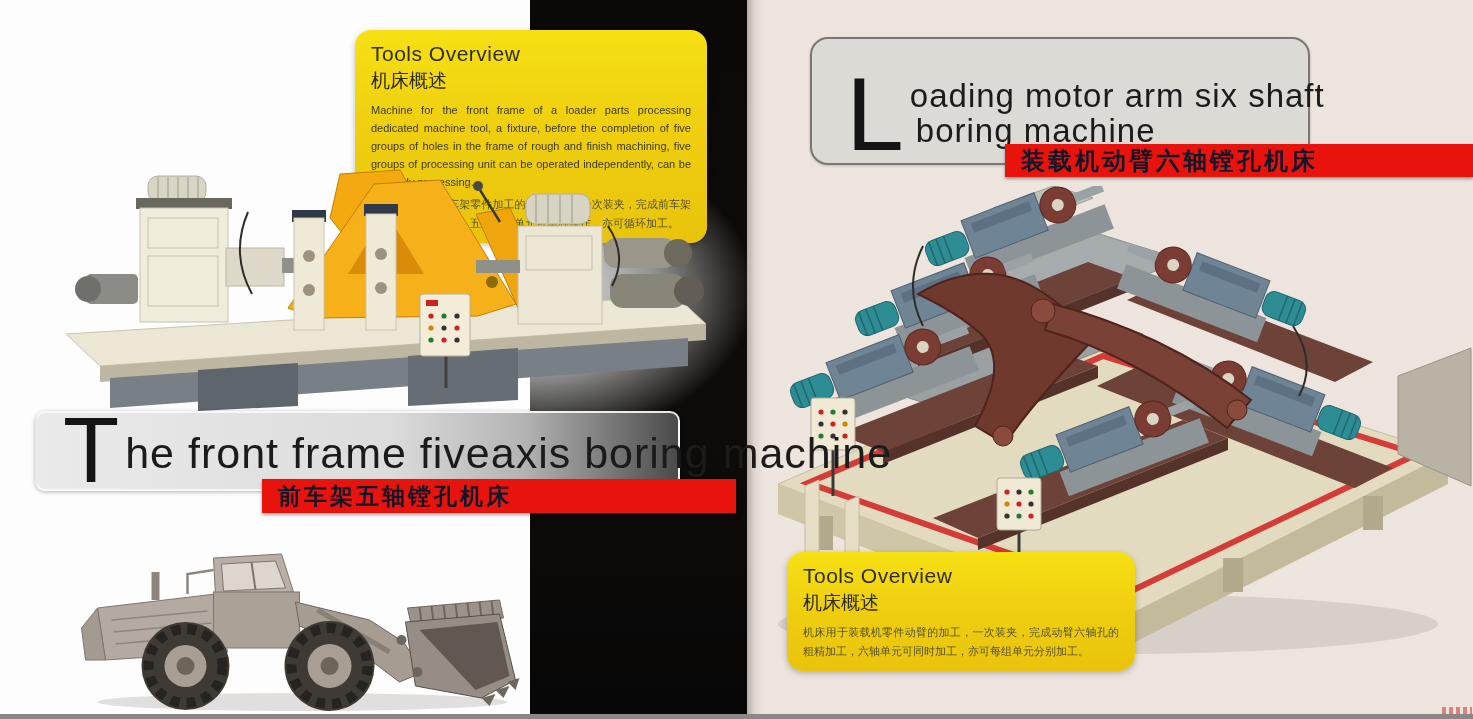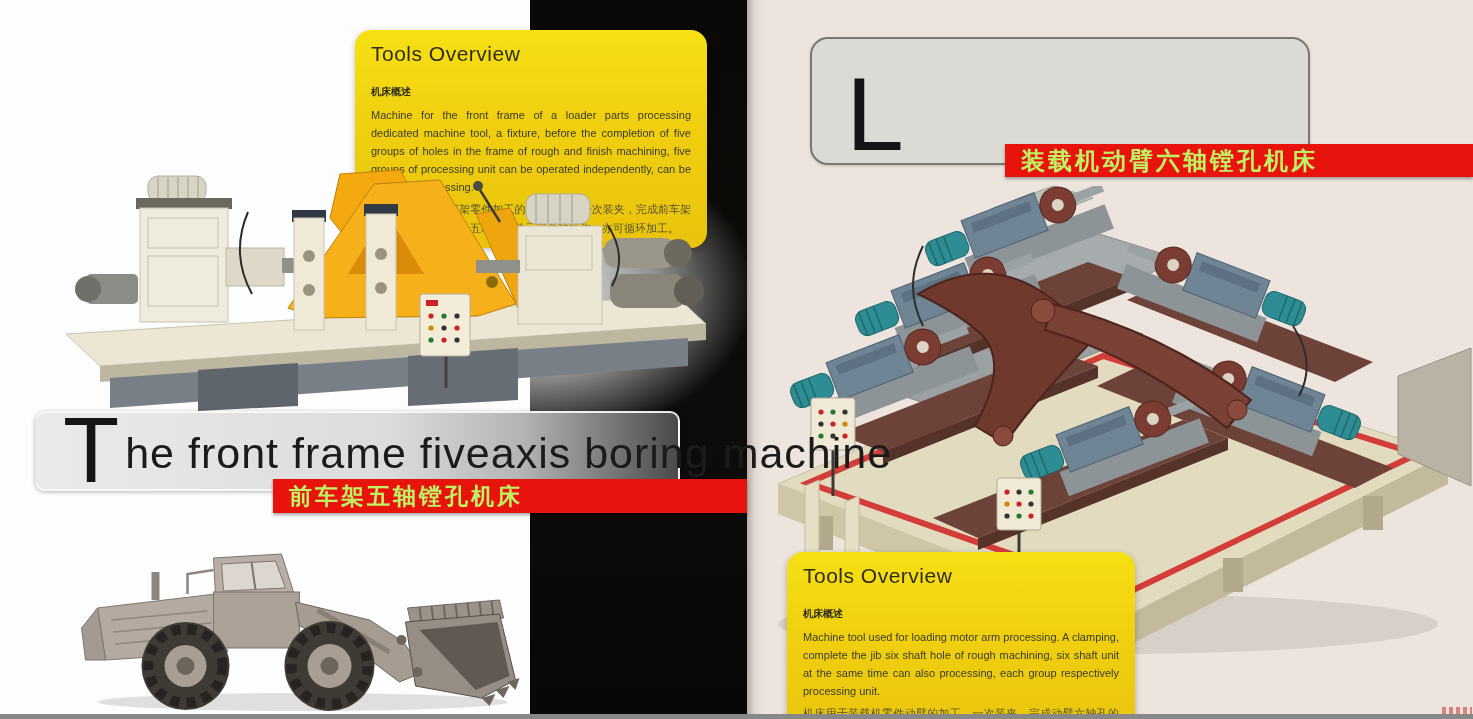--- a/index.html
+++ b/index.html
@@ -19,39 +19,39 @@
     background:radial-gradient(ellipse at 45% 50%, rgba(255,255,255,.95) 0%, rgba(255,255,255,.55) 40%, rgba(255,255,255,0) 72%);
   }
   .yellow-box {
     border-radius:16px; z-index:2; padding:12px 16px 10px 16px;
     background:linear-gradient(180deg,#f6e013 0%,#efcf10 45%,#e9c30c 100%);
     box-shadow:0 2px 6px rgba(0,0,0,.25);
   }
   #tools-box-left { position:absolute; left:355px; top:30px; width:352px; }
   #tools-box-right { position:absolute; left:40px; top:552px; width:348px; z-index:3; }
   .tools-heading { font-size:21px; line-height:1.15; color:#2e2d18; letter-spacing:.5px; }
-  .tools-heading-cn { font-size:10px; font-weight:bold; color:#2e2d18; margin-top:19px; margin-bottom:7px; }
+  .tools-heading-cn { font-size:19px; font-weight:normal; color:#2e2d18; margin-top:2px; margin-bottom:7px; }
   .tools-body-en { font-size:11px; line-height:1.64; color:#3c3b27; text-align:justify; }
   .tools-body-cn { font-size:11px; line-height:1.72; color:#53502f; text-align:justify; margin-top:4px; }
   .title-plate {
     position:absolute; display:flex; align-items:flex-end; z-index:4;
   }
   #title-plate-left {
     left:35px; top:411px; width:645px; height:80px; border-radius:10px;
     border:2px solid rgba(250,250,250,.9);
     background:linear-gradient(90deg,#eaeaea 0%,#dcdcdc 55%,#b3b3b3 76%,#6e6e6e 92%,#4a4a4a 100%);
     padding:0 0 6px 26px; box-shadow:0 1px 4px rgba(0,0,0,.3);
   }
   .dropcap { font-size:92px; line-height:.72; color:#151515; letter-spacing:0; }
   #title-plate-left .title-text { font-size:43px; color:#1b1b1b; letter-spacing:1px; padding:0 0 5px 6px; white-space:nowrap; }
   .red-banner {
-    position:absolute; background:#e8130d; color:#bef264; font-weight:bold; z-index:5;
+    position:absolute; background:#e8130d; color:#0f172a; font-weight:bold; z-index:5;
     display:flex; align-items:center; box-shadow:0 2px 3px rgba(0,0,0,.35);
   }
-  #red-banner-left { left:273px; top:479px; width:474px; height:34px; font-size:23px; letter-spacing:3px; padding-left:16px; }
+  #red-banner-left { left:262px; top:479px; width:474px; height:34px; font-size:23px; letter-spacing:3px; padding-left:16px; }
   #machine-left-wrap { position:absolute; left:48px; top:156px; width:660px; height:255px; z-index:3; }
   #loader-wrap { position:absolute; left:65px; top:530px; width:465px; height:188px; z-index:2; }
   
   #right-page { position:absolute; left:747px; top:0; width:726px; height:719px; background:#ece4dd; }
   #gutter {
     position:absolute; left:747px; top:0; width:16px; height:719px; z-index:6;
     background:linear-gradient(90deg, rgba(40,30,25,.28) 0%, rgba(40,30,25,.08) 45%, rgba(40,30,25,0) 100%);
     pointer-events:none;
   }
   #title-plate-right {
@@ -211,20 +211,24 @@
           <circle cx="262" cy="136" r="9" fill="#6d645c"></circle>
         </g>
       </svg>
     </div>
   </div>
 
   <div id="right-page">
 
     <div id="title-plate-right" class="title-plate">
       <span class="dropcap">L</span>
+      <span class="title-lines">
+        <div class="title-line">oading motor arm six shaft</div>
+        <div class="title-line title-line2">boring machine</div>
+      </span>
     </div>
     <div id="red-banner-right" class="red-banner">
       <span>装载机动臂六轴镗孔机床</span>
     </div>
 
     <div id="machine-right-wrap">
       <svg viewBox="0 0 720 486">
         <ellipse cx="355" cy="438" rx="330" ry="30" fill="rgba(70,60,50,.12)"></ellipse>
 
         <g>
@@ -354,20 +358,19 @@
             <circle cx="266" cy="330" r="2.6" fill="#227a33"></circle>
             <circle cx="278" cy="330" r="2.6" fill="#cc2222"></circle>
         </g>
         <path d="M170,60 q-20,40 0,80 M540,140 q24,36 6,70" stroke="#2e2c28" stroke-width="2" fill="none"></path>
       </svg>
     </div>
 
     <div id="tools-box-right" class="yellow-box">
       <div class="tools-heading">Tools Overview</div>
       <div class="tools-heading-cn">机床概述</div>
-      <div class="tools-body-en">Machine tool used for loading motor arm processing. A clamping, complete the jib six shaft hole of rough machining, six shaft unit at the same time can also processing, each group respectively processing unit.</div>
       <div class="tools-body-cn">机床用于装载机零件动臂的加工，一次装夹，完成动臂六轴孔的粗精加工，六轴单元可同时加工，亦可每组单元分别加工。</div>
     </div>
   </div>
 
   <div id="gutter"></div>
   <div id="corner-mark"></div>
 </div>
 
 </body></html>

